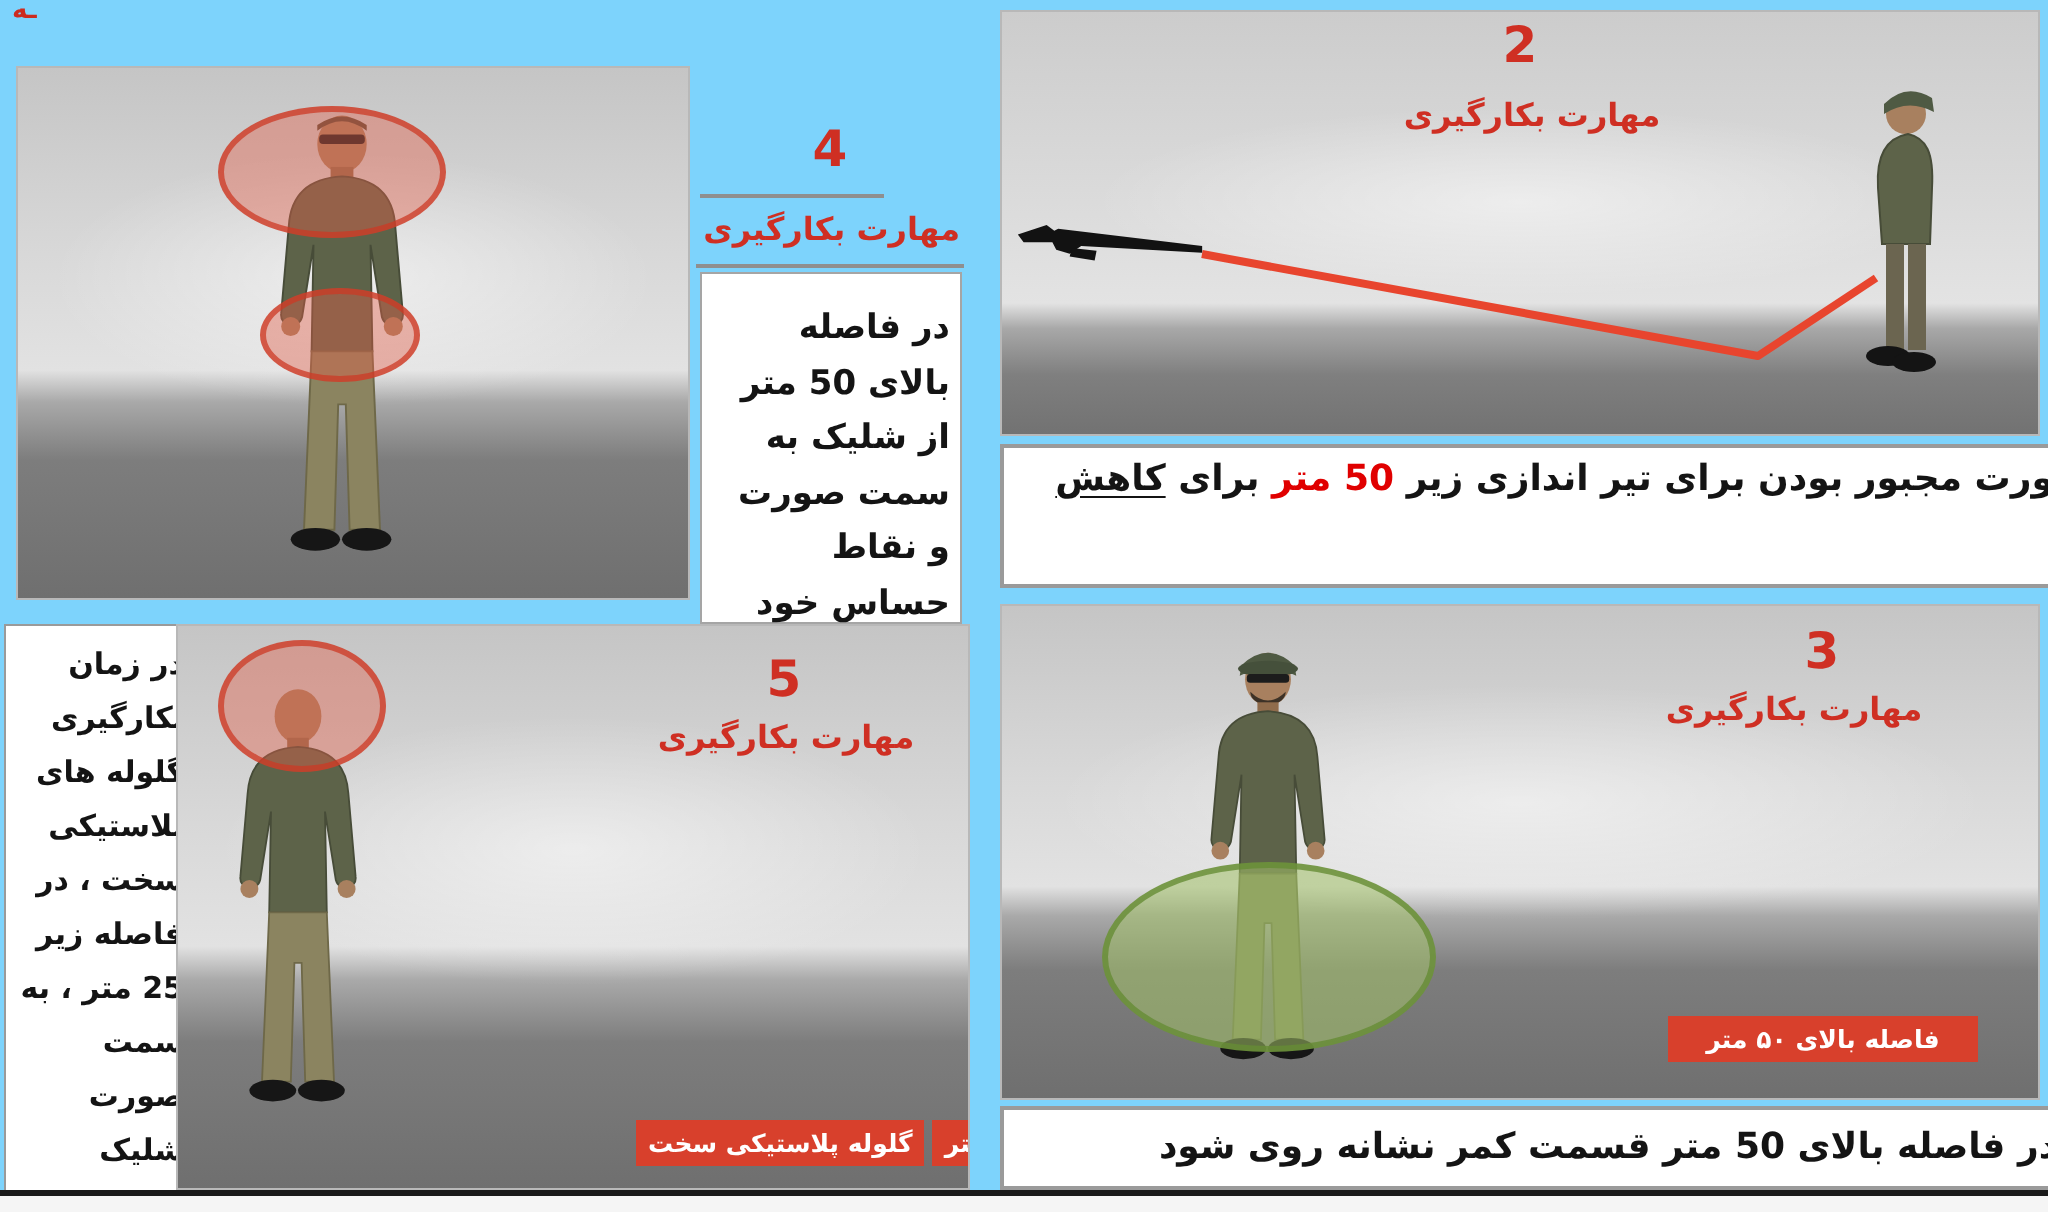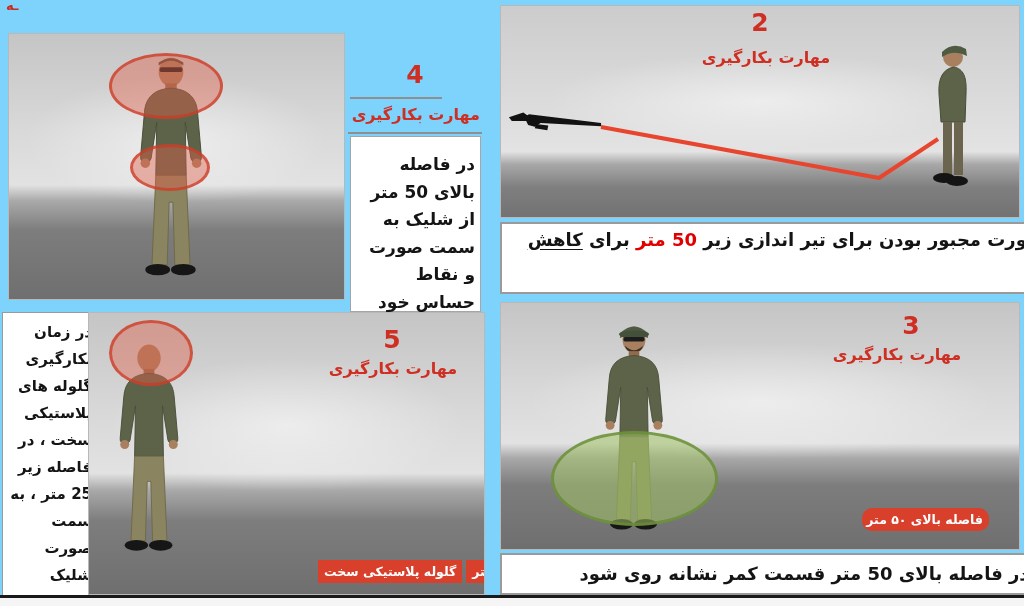--- a/index.html
+++ b/index.html
@@ -141,21 +141,21 @@
       <path d="M60 38 C42 39 33 48 32 64 L28 110 C27 117 37 119 39 112 L45 74 L44 130 L76 130 L75 74 L81 112 C83 119 93 117 92 110 L88 64 C87 48 78 39 60 38 Z" fill="#5d6349" stroke="#474c38" stroke-width="1"></path>
       <circle cx="33" cy="117" r="5" fill="#a8805f"></circle>
       <circle cx="87" cy="117" r="5" fill="#a8805f"></circle>
       <path d="M44 130 L40 224 L56 224 L58 158 L62 158 L64 224 L80 224 L76 130 Z" fill="#7f855c" stroke="#666c46" stroke-width="1"></path>
       <ellipse cx="46" cy="229" rx="13" ry="6" fill="#161616"></ellipse>
       <ellipse cx="73" cy="229" rx="13" ry="6" fill="#161616"></ellipse>
     </svg>
     <div class="zone green" style="left:50px; top:128px; width:167px; height:95px;"></div>
     <div class="abs red-num" style="right:78px; top:8px; width:60px;">3</div>
     <div class="abs red-title fa" style="right:48px; top:42px; width:160px;">مهارت بکارگیری</div>
-    <div class="badge abs" style="right:30px; bottom:18px; width:127px; letter-spacing:1px;border-radius:10px;">فاصله بالای ۵۰ متر</div>
+    <div class="badge abs" style="right:30px; bottom:18px; width:155px; letter-spacing:1px;">فاصله بالای ۵۰ متر</div>
   </div>
 
   <div class="caption-box" style="left:500px; top:553px; width:608px; height:42px; font-size:18px; text-align:center; padding-top:8px;">در فاصله بالای 50 متر قسمت کمر نشانه روی شود</div>
 
   <div class="bottom-line"></div>
   <div class="bottom-strip"></div>
 
 </div>
 
 </body></html>

